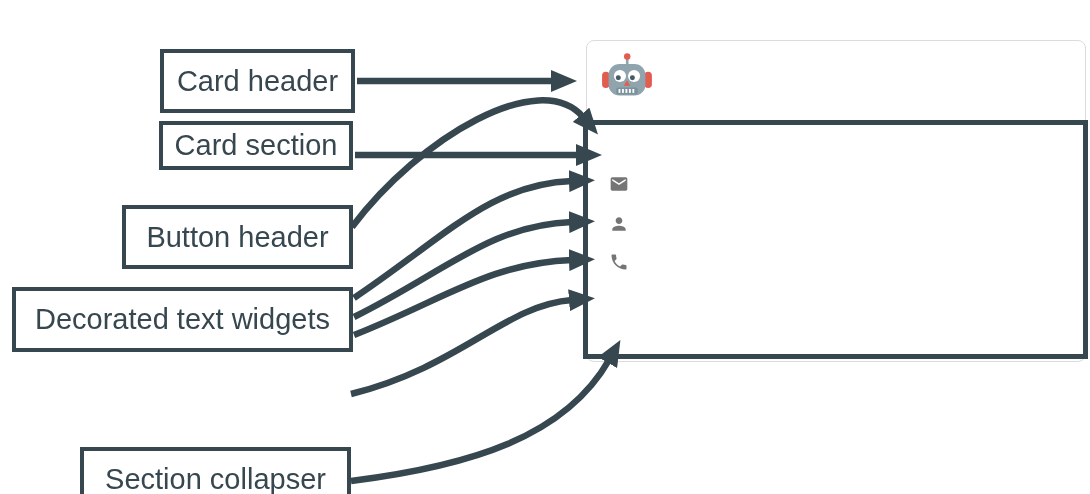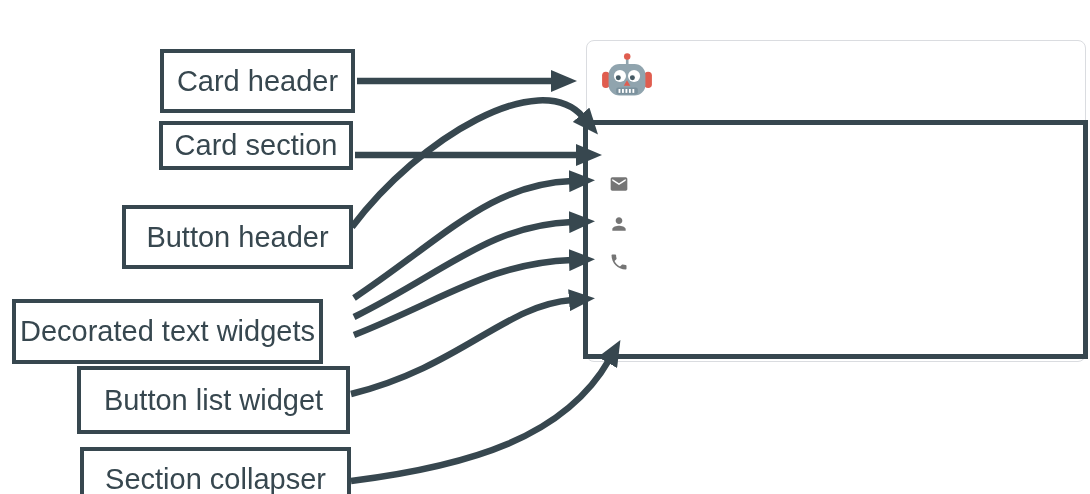--- a/index.html
+++ b/index.html
@@ -69,22 +69,21 @@
       <path fill="#757575" d="M6.62 10.79c1.44 2.83 3.76 5.14 6.59 6.59l2.2-2.2c.27-.27.67-.36 1.02-.24 1.12.37 2.33.57 3.57.57.55 0 1 .45 1 1V20c0 .55-.45 1-1 1-9.39 0-17-7.61-17-17 0-.55.45-1 1-1h3.5c.55 0 1 .45 1 1 0 1.25.2 2.45.57 3.57.11.35.03.74-.25 1.02l-2.2 2.2z"></path>
     </svg>
 
   </div>
 
   <div class="section-outline"></div>
 
   <div class="label-box" style="left:160px;top:12px;width:195px;height:64px">Card header</div>
   <div class="label-box" style="left:159px;top:84px;width:194px;height:49px">Card section</div>
   <div class="label-box" style="left:122px;top:168px;width:231px;height:64px">Button header</div>
-  <div class="label-box" style="left:12px;top:262px;width:311px;height:65px">Decorated text widgets</div>
-  <div class="label-box" style="left:77px;top:329px;width:273px;height:68px">Button list widget</div>
+  <div class="label-box" style="left:12px;top:250px;width:341px;height:65px">Decorated text widgets</div>
   <div class="label-box" style="left:80px;top:410px;width:271px;height:65px">Section collapser</div>
 
   <svg id="arrows" viewBox="0 0 1090 494">
     <defs>
       <marker id="ah" markerUnits="userSpaceOnUse" markerWidth="26" markerHeight="22" refX="3" refY="11" orient="auto">
         <path d="M0 0 L26 11 L0 22 Z" fill="#37474f"></path>
       </marker>
     </defs>
     <path class="shaft" d="M 357 44 H 554" marker-end="url(#ah)"></path>
     <path class="shaft" d="M 355 118 H 579" marker-end="url(#ah)"></path>

